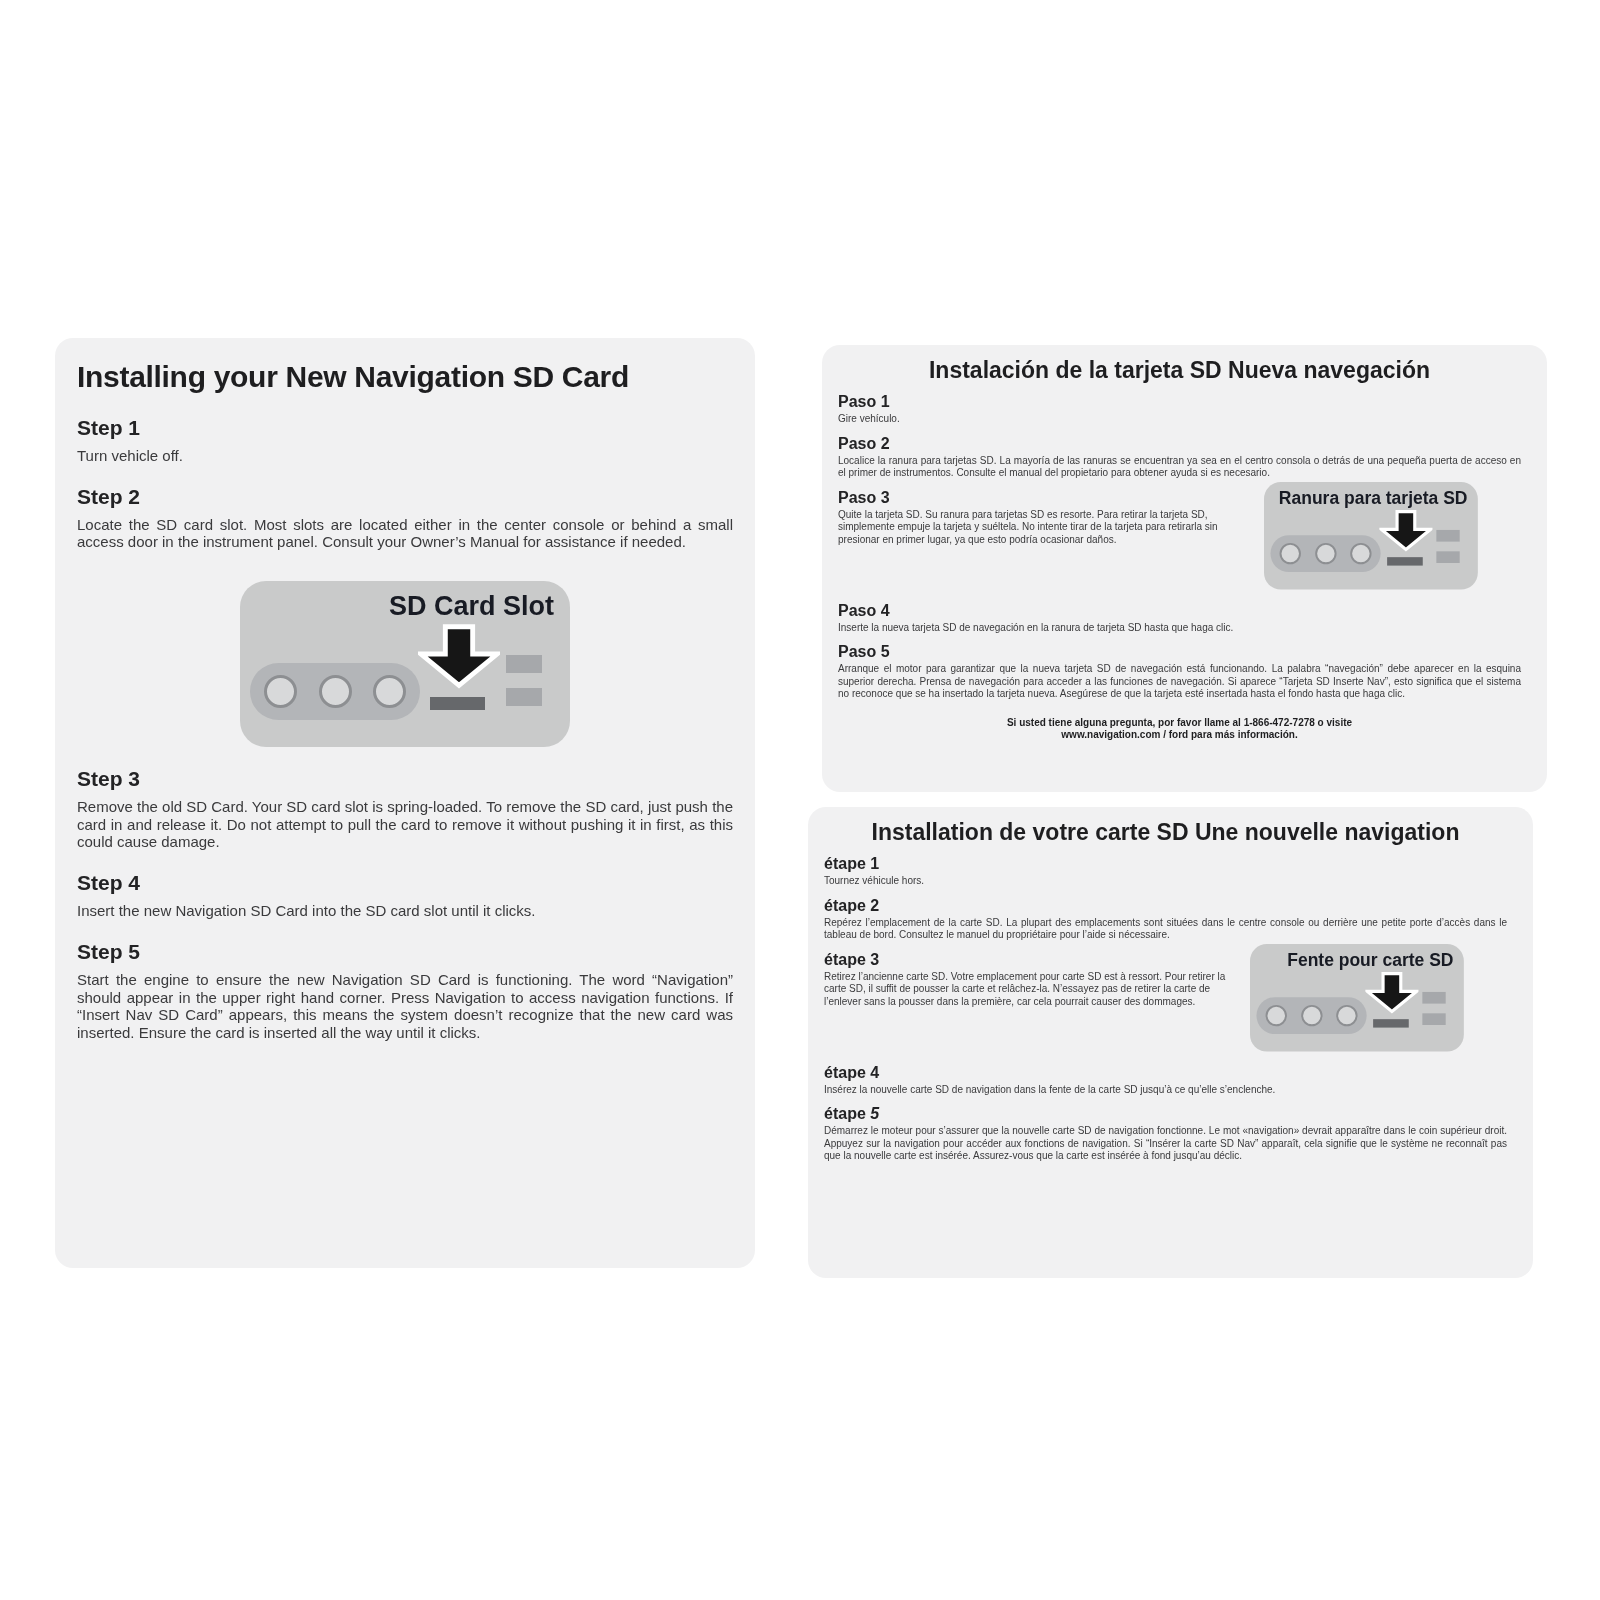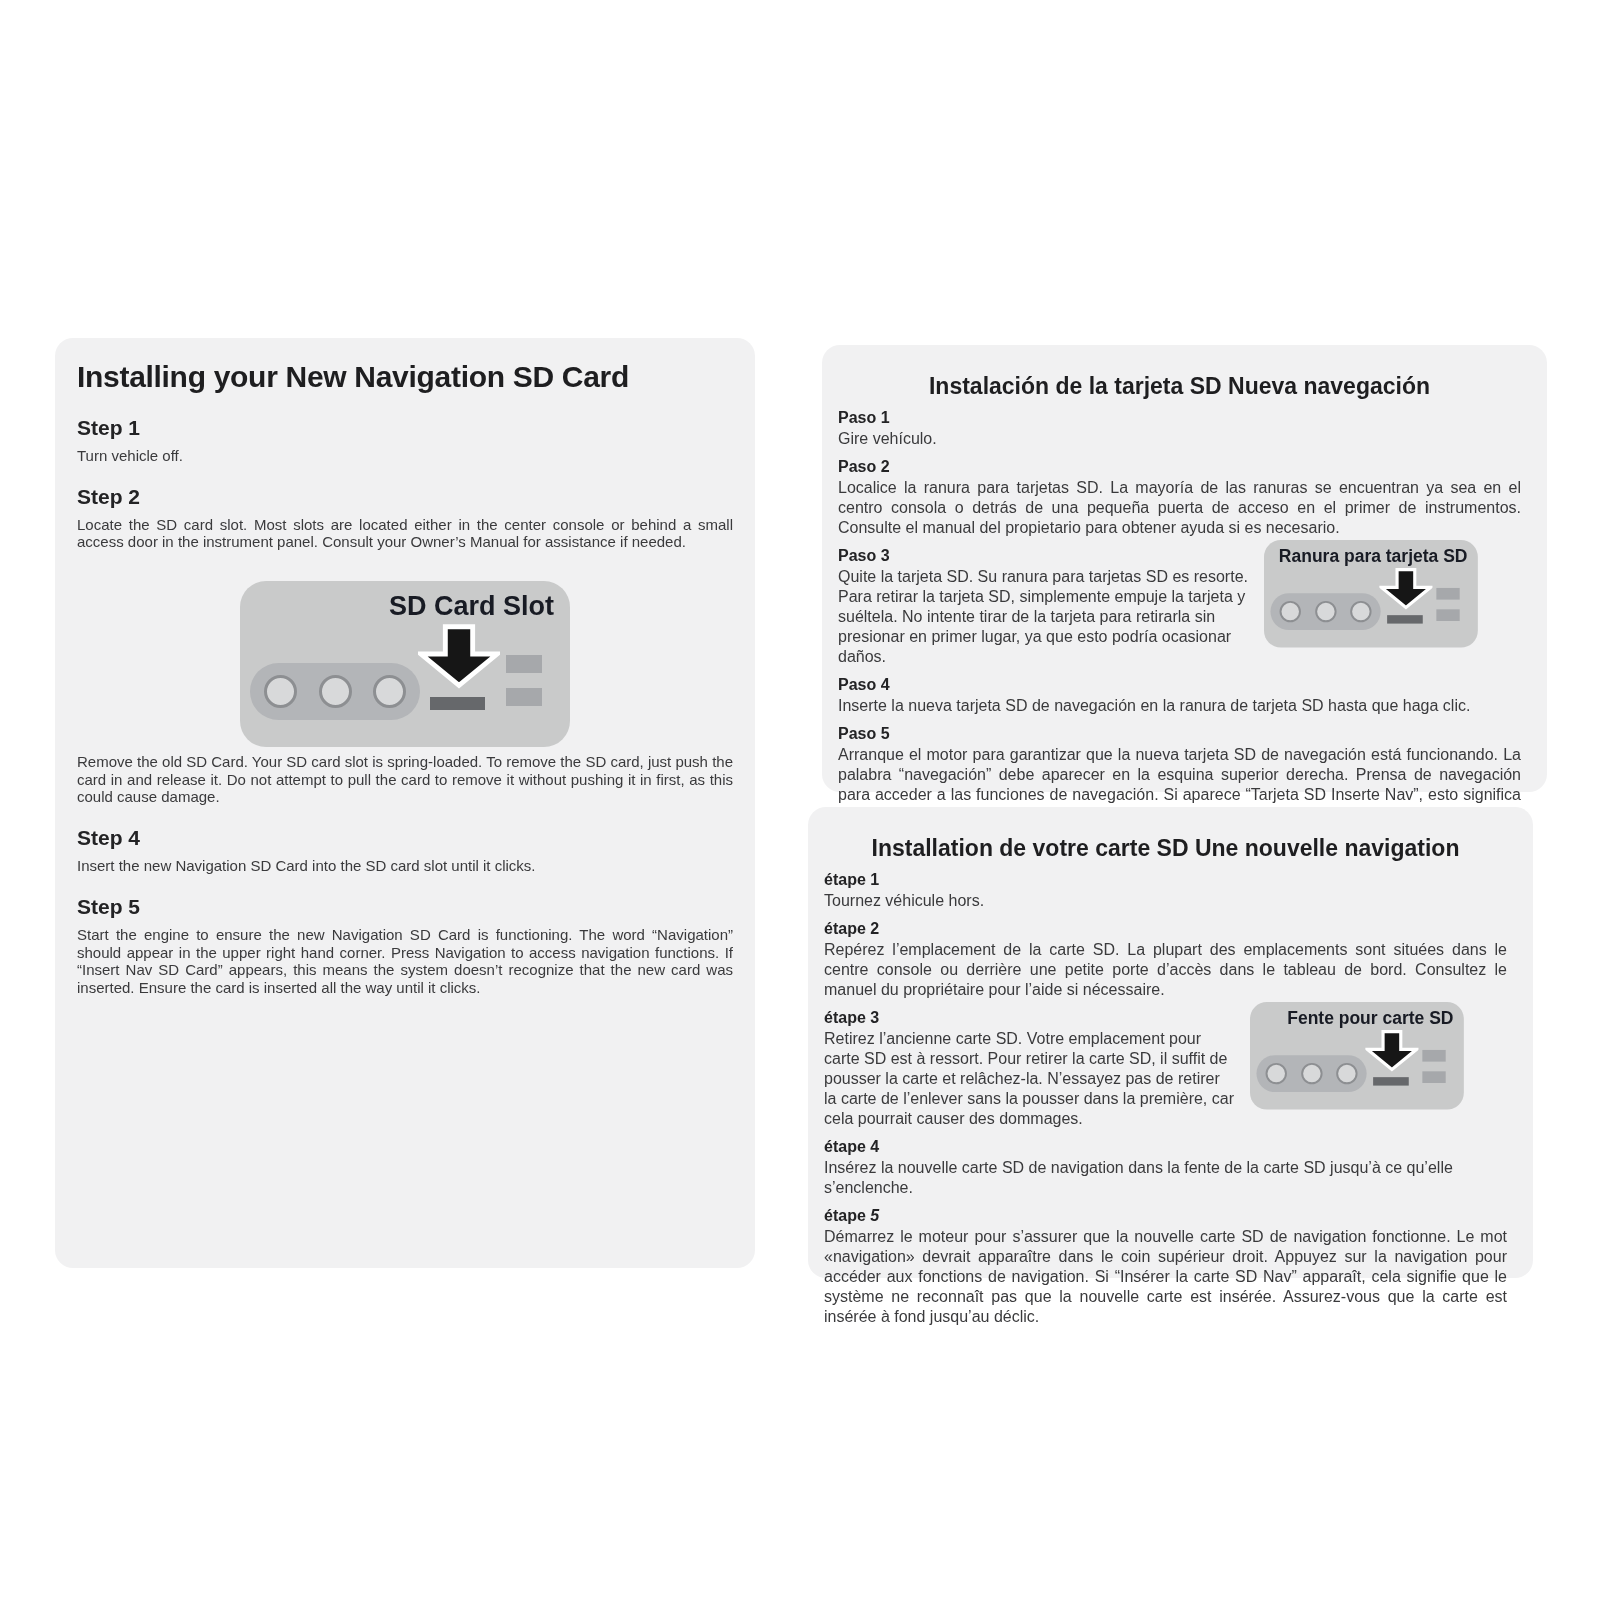--- a/index.html
+++ b/index.html
@@ -27,27 +27,27 @@
     font-size: 21px; font-weight: bold; color: #232325;
     margin: 20px 0 7px 0;
   }
   .panel-en p { font-size: 15px; line-height: 1.18; margin: 0 0 4px 0; }
   .just { text-align: justify; }
   
   .panel-es { left: 822px; top: 345px; width: 725px; height: 447px; padding: 8px 26px 8px 16px; }
   .panel-fr { left: 808px; top: 807px; width: 725px; height: 471px; padding: 8px 26px 8px 16px; }
   .title-center {
     text-align: center; font-size: 23px; font-weight: bold; color: #1e1e20;
-    margin: 20px 0 8px 0;
+    margin: 4px 0 8px 0;
   }
   .panel-es h2, .panel-fr h2 {
     font-size: 16px; font-weight: bold; color: #232325;
     margin: 9px 0 2px 0;
   }
-  .panel-es p, .panel-fr p { font-size: 16px; line-height: 1.25; margin: 0; }
+  .panel-es p, .panel-fr p { font-size: 10px; line-height: 1.25; margin: 0; }
   .it { font-style: italic; }
   .footer-bold {
     font-weight: bold; text-align: center; color: #1e1e20;
     font-size: 16px; line-height: 1.3; margin-top: 16px !important;
   }
   
   .diagram {
     position: relative;
     width: 330px; height: 166px;
     background: #c9caca;
@@ -109,20 +109,21 @@
         <span class="dg-circle"></span>
       </div>
       <svg class="dg-arrow" viewBox="0 0 84 66">
         <polygon points="28,3 56,3 56,31 81,31 42,63 3,31 28,31" fill="#161616" stroke="#ffffff" stroke-width="5" stroke-linejoin="miter"></polygon>
       </svg>
       <div class="dg-slot"></div>
       <div class="dg-rect dg-rect1"></div>
       <div class="dg-rect dg-rect2"></div>
     </div>
 
+    <h2>Step 3</h2>
     <p class="just">Remove the old SD Card. Your SD card slot is spring-loaded. To remove the SD card, just push the card in and release it. Do not attempt to pull the card to remove it without pushing it in first, as this could cause damage.</p>
 
     <h2>Step 4</h2>
     <p>Insert the new Navigation SD Card into the SD card slot until it clicks.</p>
 
     <h2>Step 5</h2>
     <p class="just">Start the engine to ensure the new Navigation SD Card is functioning. The word “Navigation” should appear in the upper right hand corner. Press Navigation to access navigation functions. If “Insert Nav SD Card” appears, this means the system doesn’t recognize that the new card was inserted. Ensure the card is inserted all the way until it clicks.</p>
   </section>
 
   <section class="panel panel-es">

